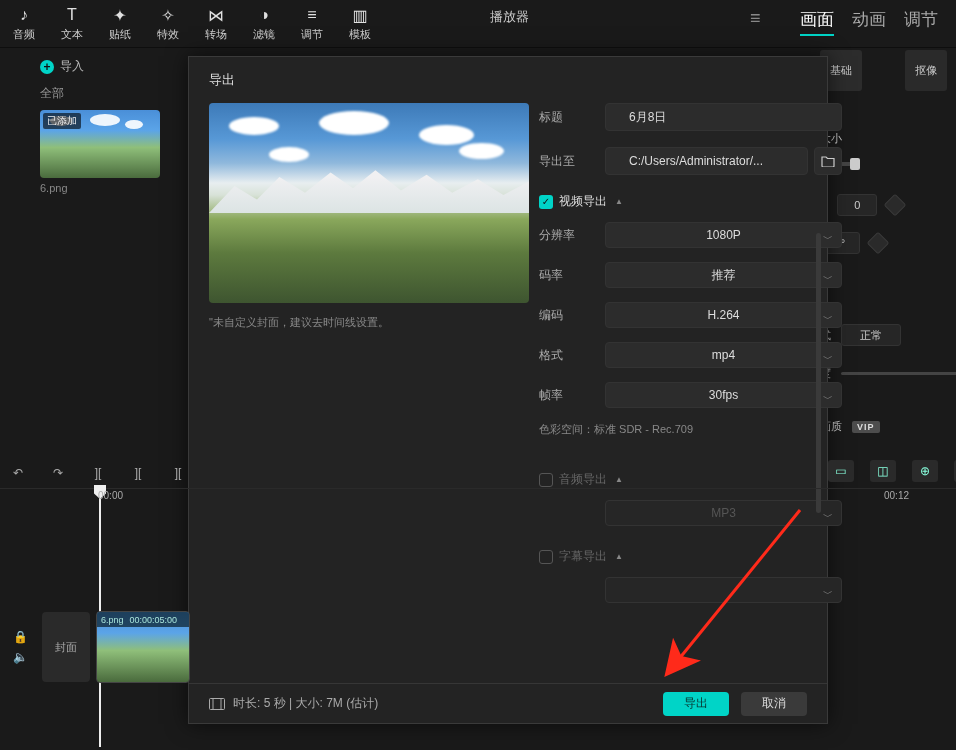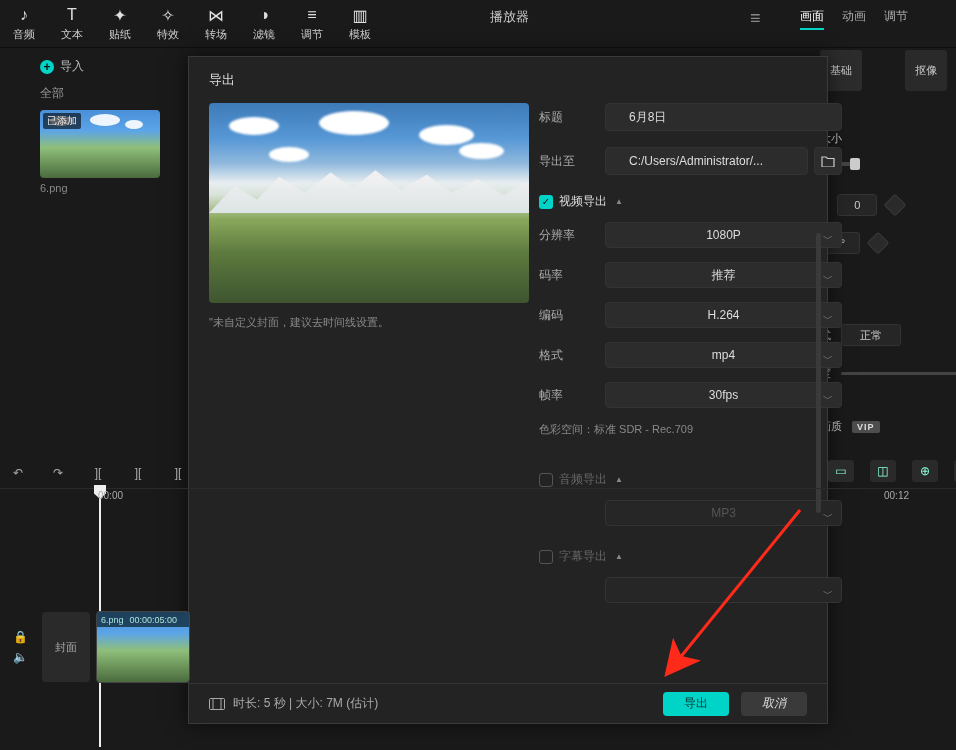--- a/index.html
+++ b/index.html
@@ -29,21 +29,21 @@
 .tool-item .icon { color: #e0e0e0; font-size: 16px; height: 20px; display: flex; align-items: center; justify-content: center;}
 .player-title {
   margin-left: 40px; color: #ccc; font-size: 13px;
   position: absolute; left: 450px; top: 8px;
 }
 .hamburger {
   position: absolute; left: 750px; top: 8px; color: #888; font-size: 18px;
 }
 .right-tabs {
   position: absolute; left: 800px; top: 8px;
-  display: flex; gap: 18px; color: #aaa; font-size: 12px;
+  display: flex; gap: 18px; color: #aaa; font-size: 17px;
 }
 .right-tabs .active { color: #fff; border-bottom: 2px solid #00d4c7; padding-bottom: 3px;}
 
 
 .left-panel {
   position: absolute; left: 0; top: 48px; width: 200px;
 }
 .import-btn {
   margin: 10px 0 0 40px;
   display: inline-flex; align-items: center; gap: 6px; color: #bbb; font-size: 12px;
@@ -202,21 +202,21 @@
 }
 .footer-buttons {
   margin-left: auto; display: flex; gap: 12px;
 }
 .btn {
   width: 66px; height: 24px; border-radius: 4px;
   display: flex; align-items: center; justify-content: center;
   font-size: 12px; cursor: pointer;
 }
 .btn-primary { background: #00d4c7; color: #08332f; }
-.btn-default { background: #3a3a3a; color: #ddd; font-style: italic; }
+.btn-default { background: #3a3a3a; color: #ddd; }
 
 
 .arrow-svg { position: absolute; left: 630px; top: 500px; pointer-events: none; }
 
 
 .timeline-tools {
   position: absolute; left: 0; top: 458px; height: 30px;
   display: flex; align-items: center; gap: 20px; padding-left: 8px; color: #999;
 }
 .tl-icon { width: 20px; text-align: center; color: #aaa; }

